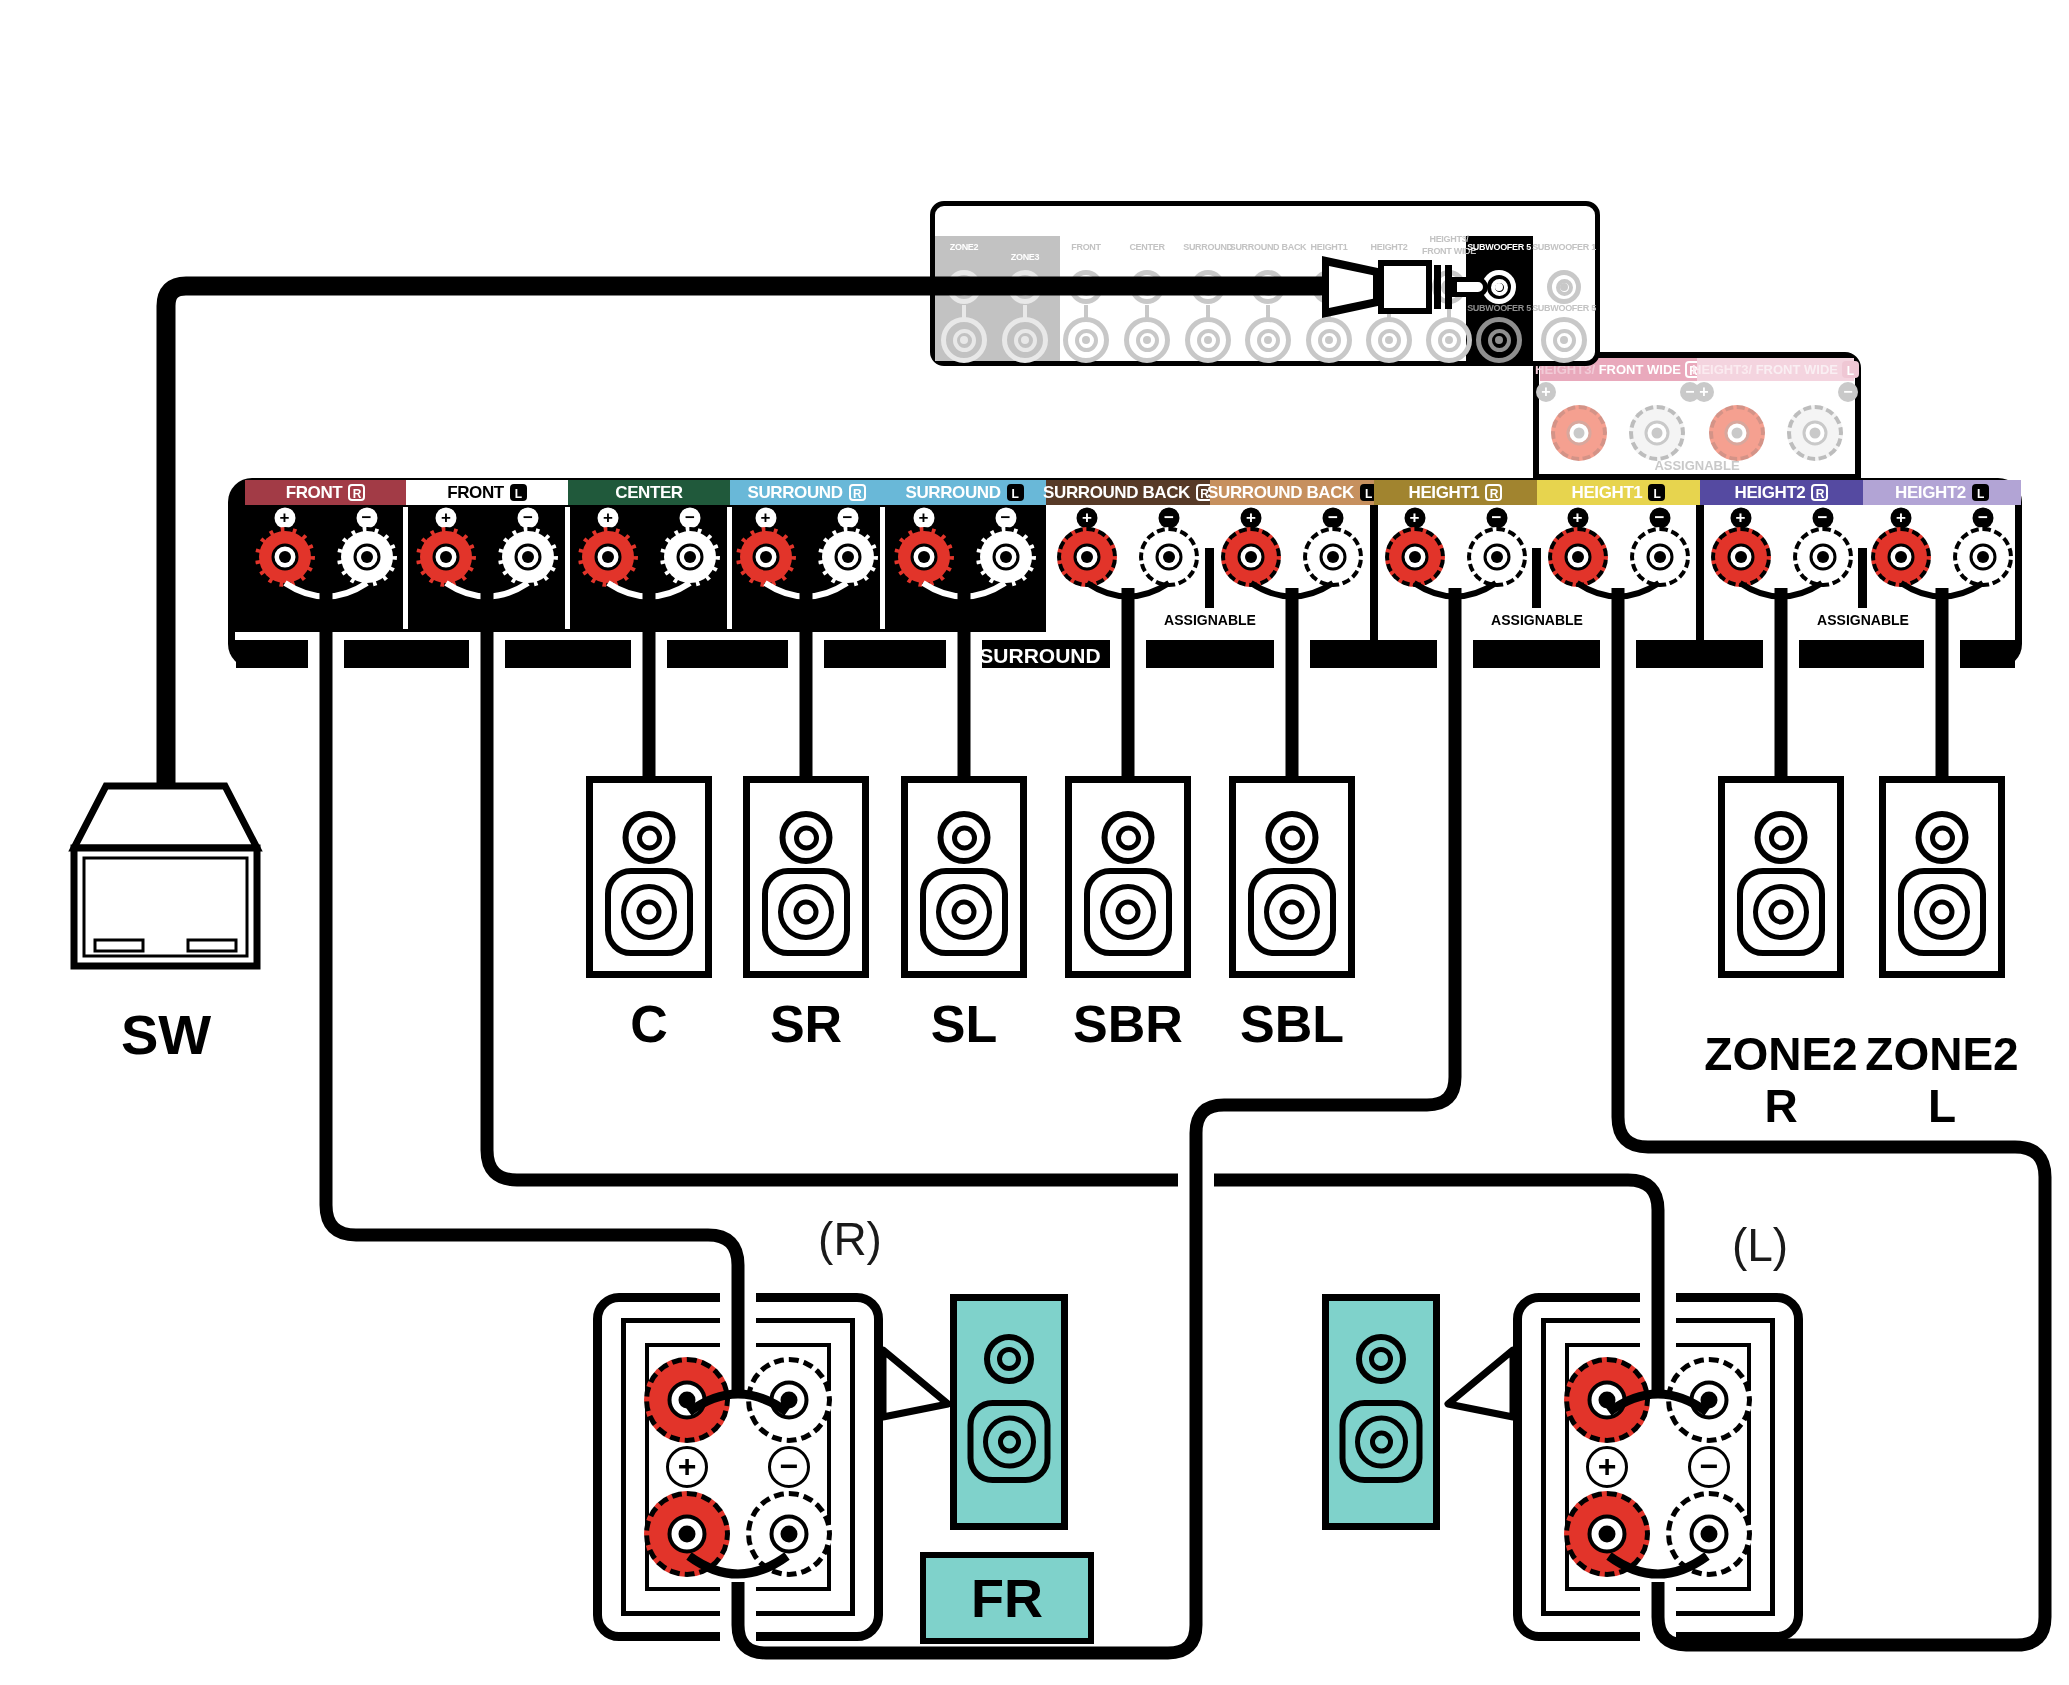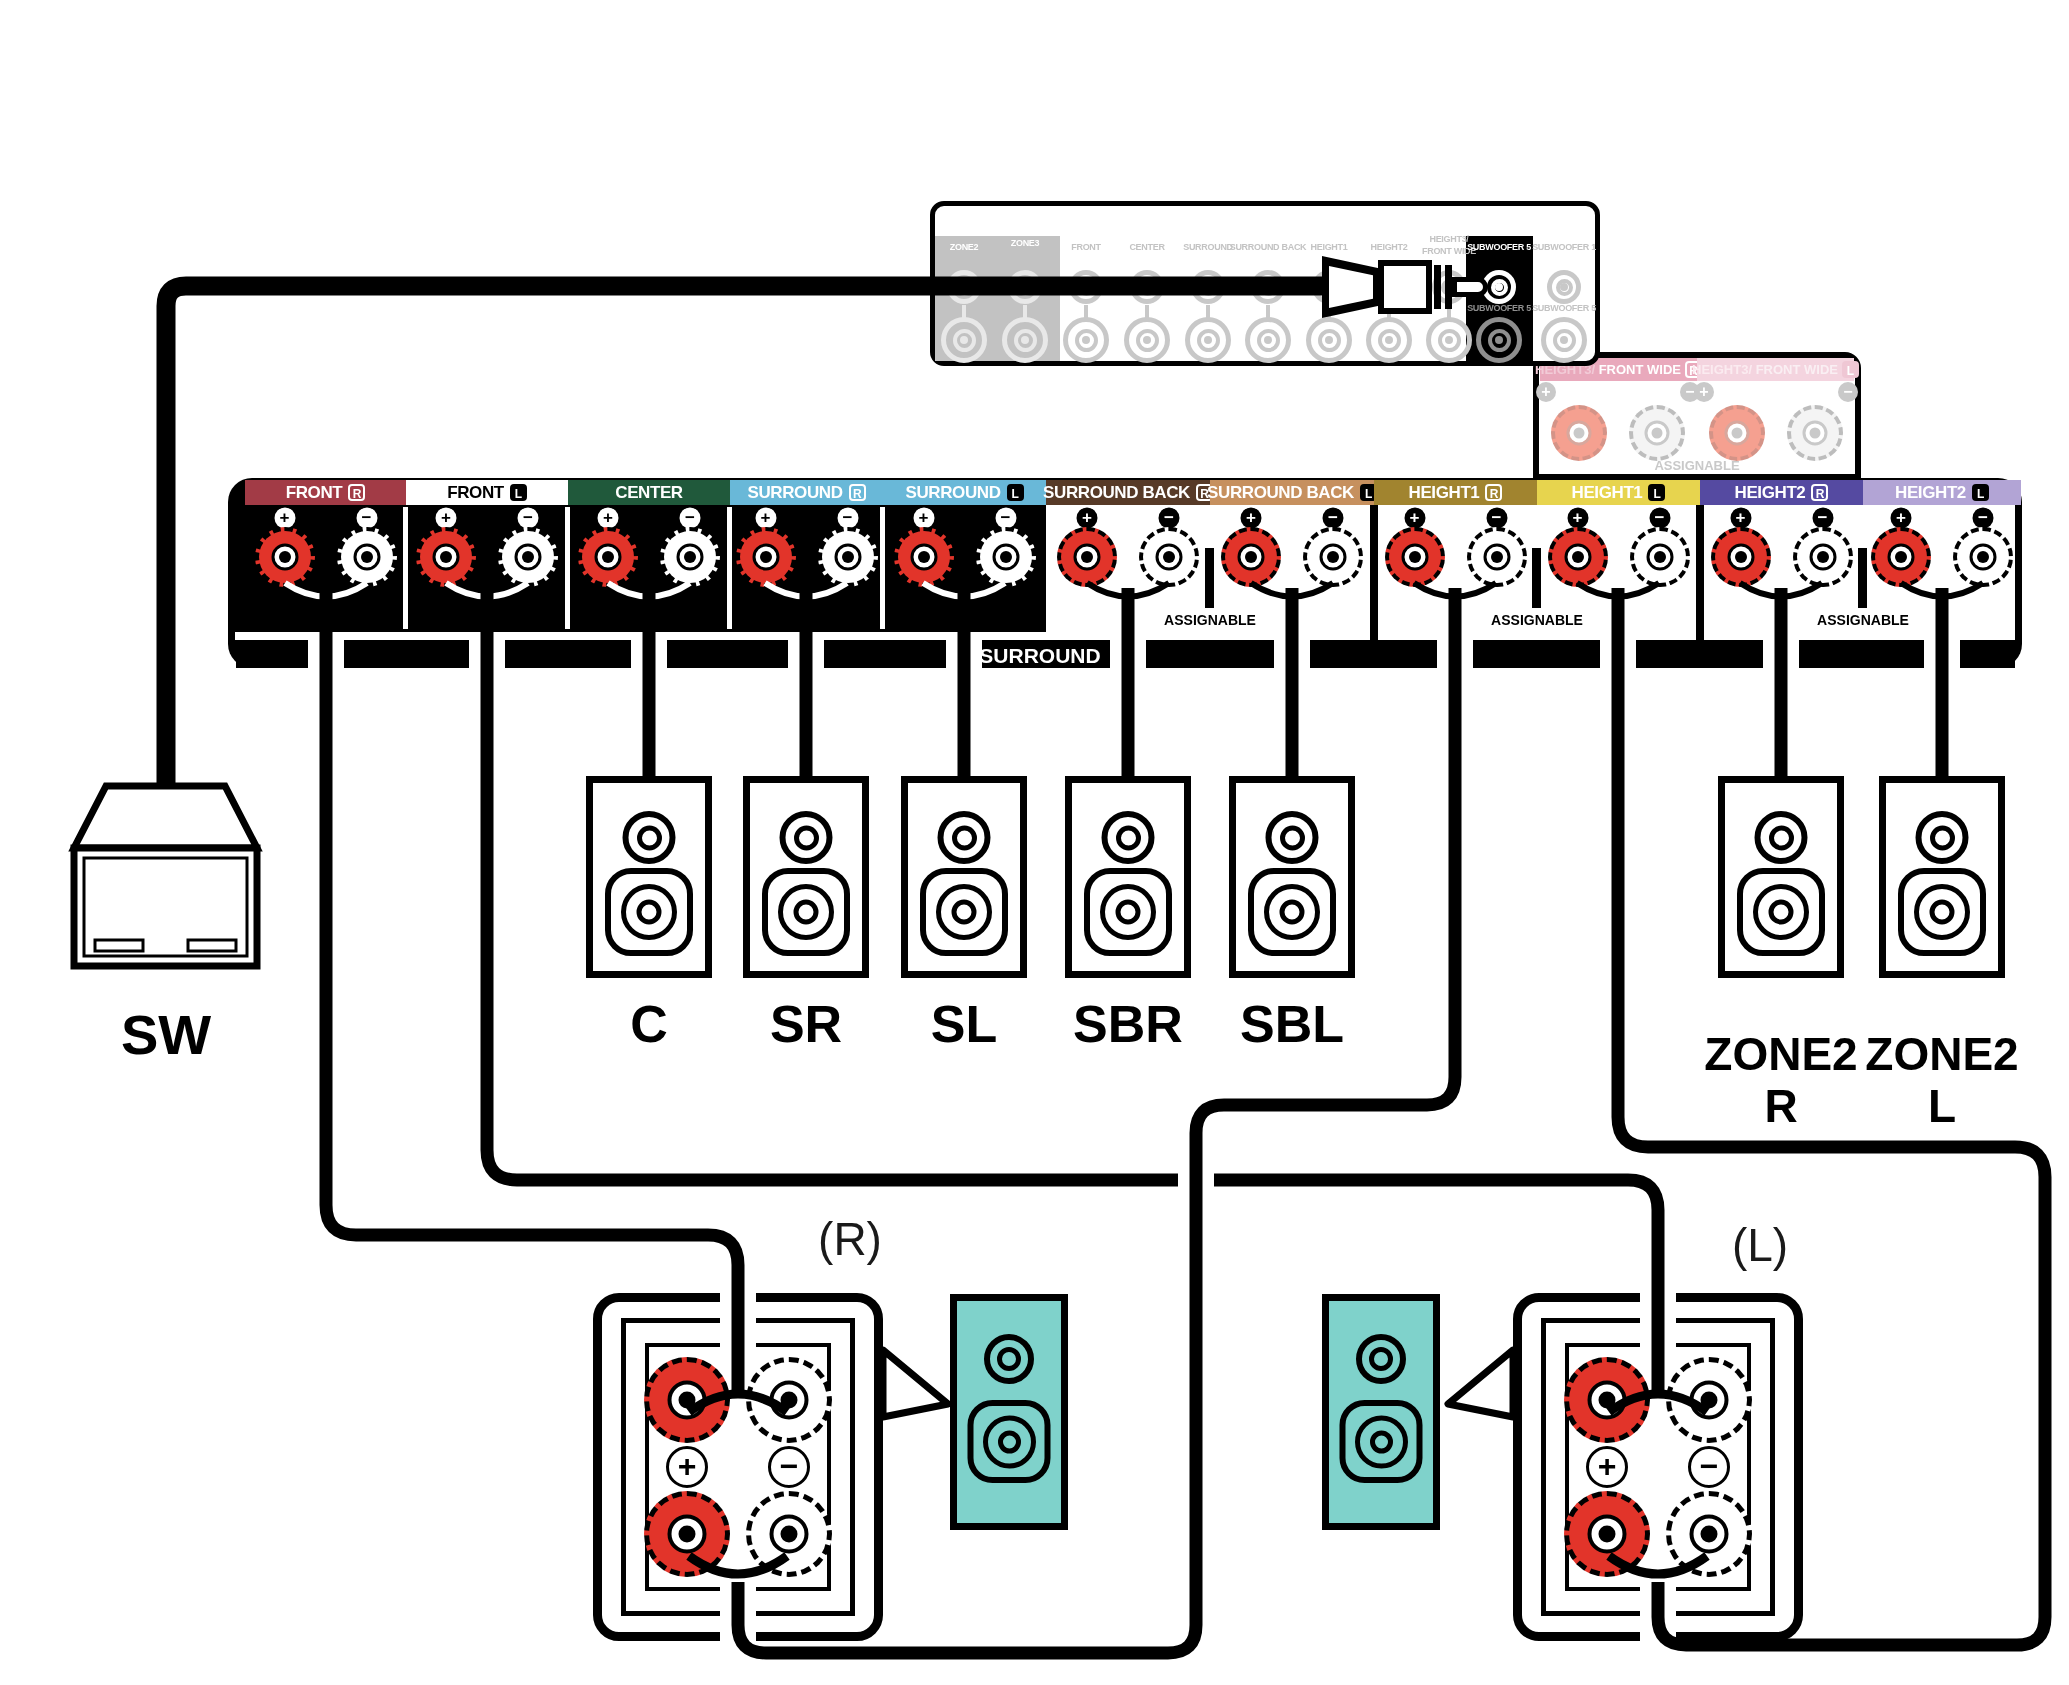--- a/index.html
+++ b/index.html
@@ -80,21 +80,21 @@
   <div class="abs" style="left:1466px;top:236px;width:67px;height:125px;background:#000;z-index:3;"></div>
   <div id="preoutCols">
       <div class="pre-label ctr abs" style="left: 964px; top: 242px; color: rgb(255, 255, 255); z-index: 4;">ZONE2</div>
       <div class="abs" style="left: 947px; top: 270px; width: 34px; height: 34px; border: 5px solid rgb(232, 232, 232); border-radius: 50%; box-sizing: border-box; z-index: 4;"></div>
       <div class="abs" style="left: 955.5px; top: 278.5px; width: 17px; height: 17px; border: 4px solid rgb(232, 232, 232); border-radius: 50%; box-sizing: border-box; z-index: 4;"></div>
       <div class="abs" style="left: 960px; top: 283px; width: 8px; height: 8px; background: rgb(232, 232, 232); border-radius: 50%; z-index: 4;"></div>
       <div class="abs" style="left: 962px; top: 305px; width: 4px; height: 13px; background: rgb(232, 232, 232); z-index: 4;"></div>
       <div class="abs" style="left: 941px; top: 317px; width: 46px; height: 46px; border: 5px solid rgb(232, 232, 232); border-radius: 50%; box-sizing: border-box; z-index: 4;"></div>
       <div class="abs" style="left: 952.5px; top: 328.5px; width: 23px; height: 23px; border: 4px solid rgb(232, 232, 232); border-radius: 50%; box-sizing: border-box; z-index: 4;"></div>
       <div class="abs" style="left: 960px; top: 336px; width: 8px; height: 8px; background: rgb(232, 232, 232); border-radius: 50%; z-index: 4;"></div>
-      <div class="pre-label ctr abs" style="left: 1025px; top: 238px; color: rgb(255, 255, 255); z-index: 4;">ZONE3</div>
+      <div class="pre-label ctr abs" style="left: 1025px; top: 252px; color: rgb(255, 255, 255); z-index: 4;">ZONE3</div>
       <div class="abs" style="left: 1008px; top: 270px; width: 34px; height: 34px; border: 5px solid rgb(232, 232, 232); border-radius: 50%; box-sizing: border-box; z-index: 4;"></div>
       <div class="abs" style="left: 1016.5px; top: 278.5px; width: 17px; height: 17px; border: 4px solid rgb(232, 232, 232); border-radius: 50%; box-sizing: border-box; z-index: 4;"></div>
       <div class="abs" style="left: 1021px; top: 283px; width: 8px; height: 8px; background: rgb(232, 232, 232); border-radius: 50%; z-index: 4;"></div>
       <div class="abs" style="left: 1023px; top: 305px; width: 4px; height: 13px; background: rgb(232, 232, 232); z-index: 4;"></div>
       <div class="abs" style="left: 1002px; top: 317px; width: 46px; height: 46px; border: 5px solid rgb(232, 232, 232); border-radius: 50%; box-sizing: border-box; z-index: 4;"></div>
       <div class="abs" style="left: 1013.5px; top: 328.5px; width: 23px; height: 23px; border: 4px solid rgb(232, 232, 232); border-radius: 50%; box-sizing: border-box; z-index: 4;"></div>
       <div class="abs" style="left: 1021px; top: 336px; width: 8px; height: 8px; background: rgb(232, 232, 232); border-radius: 50%; z-index: 4;"></div>
       <div class="pre-label ctr abs" style="left: 1086px; top: 242px; color: rgb(195, 195, 195); z-index: 4;">FRONT</div>
       <div class="abs" style="left: 1069px; top: 270px; width: 34px; height: 34px; border: 5px solid rgb(200, 200, 200); border-radius: 50%; box-sizing: border-box; z-index: 4;"></div>
       <div class="abs" style="left: 1077.5px; top: 278.5px; width: 17px; height: 17px; border: 4px solid rgb(200, 200, 200); border-radius: 50%; box-sizing: border-box; z-index: 4;"></div>
@@ -415,20 +415,23 @@
       <div class="spk abs" style="left: 1322px; top: 1294px; width: 118px; height: 236px; background: rgb(127, 210, 203); z-index: 20;">
         <div class="tw" style="height: 50px; width: 50px; top: 33px;">
           <div class="twi" style="height: 24px; width: 24px;"></div>
         </div>
         <div class="wf" style="height: 83px; width: 83px; top: 99px; border-radius: 25px;">
           <div class="wfi" style="height: 53px; width: 53px;"></div>
           <div class="wfc" style="height: 23px; width: 23px;"></div>
         </div>
       </div>
     </div>
+  <div class="abs" style="left:920px;top:1552px;width:174px;height:92px;background:#7FD2CB;border:6px solid #000;box-sizing:border-box;z-index:20;display:flex;align-items:center;justify-content:center;">
+    <span style="font-size:54px;font-weight:bold;">FR</span>
+  </div>
   <div class="abs ctr" style="left:850px;top:1212px;font-size:46px;color:#1a1a1a;z-index:60;font-weight:normal;">(R)</div>
   <div class="abs ctr" style="left:1760px;top:1218px;font-size:46px;color:#1a1a1a;z-index:60;font-weight:normal;">(L)</div>
 
   <div class="abs" style="left:720px;top:1286px;width:36px;height:66px;background:#fff;z-index:30;"></div>
   <div class="abs" style="left:720px;top:1582px;width:36px;height:64px;background:#fff;z-index:30;"></div>
   <div class="abs" style="left:1640px;top:1286px;width:36px;height:66px;background:#fff;z-index:30;"></div>
   <div class="abs" style="left:1640px;top:1582px;width:36px;height:64px;background:#fff;z-index:30;"></div>
 
   <svg width="2069" height="1685" viewBox="0 0 2069 1685" style="position:absolute;left:0;top:0;z-index:40;pointer-events:none;" fill="none" stroke="#000">
 

